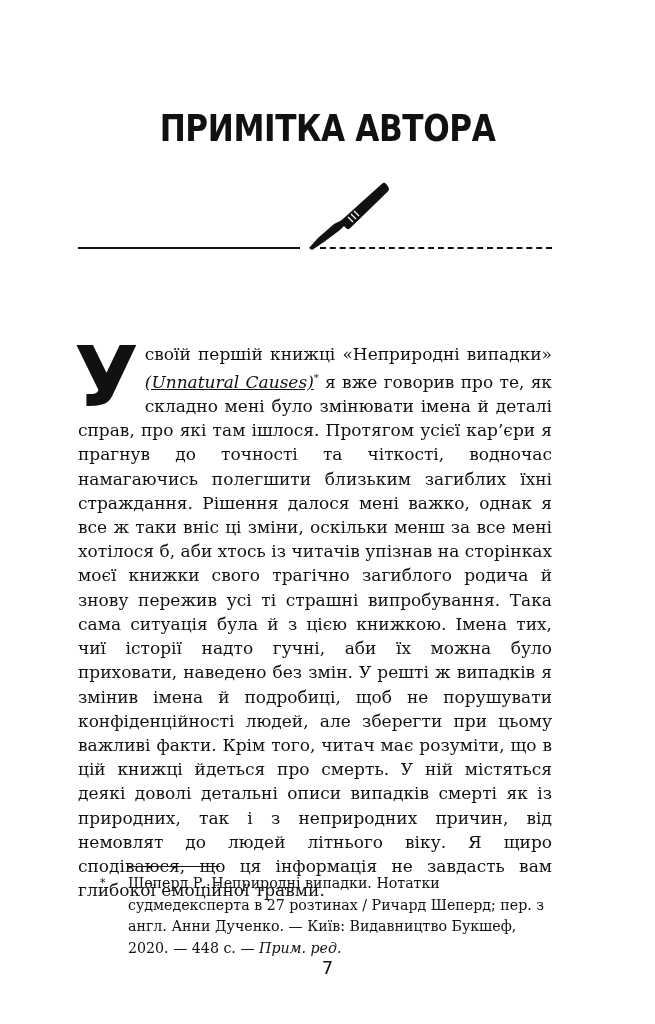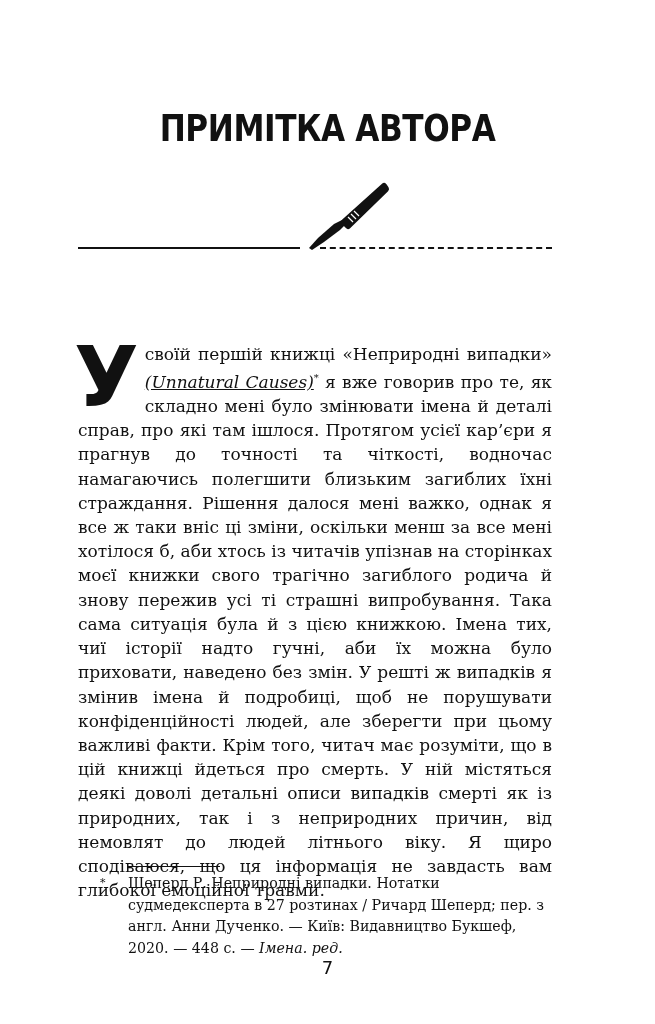--- a/index.html
+++ b/index.html
@@ -51,16 +51,16 @@
   <line x1="54" y1="31" x2="59" y2="36" stroke="#fff" stroke-width="1.2"></line>
 </svg>
 
 <div class="body-text">
   <span class="dropcap">У</span><span>своїй першій книжці «Неприродні випадки» </span><span class="ital">(Unnatural Causes)</span><sup>*</sup><span> я вже говорив про те, як складно мені було змінювати імена й деталі справ, про які там ішлося. Протягом усієї кар’єри я прагнув до точності та чіткості, водночас намагаючись полегшити близьким загиблих їхні страждання. Рішення далося мені важко, однак я все ж таки вніс ці зміни, оскільки менш за все мені хотілося б, аби хтось із читачів упізнав на сторінках моєї книжки свого трагічно загиблого родича й знову пережив усі ті страшні випробування. Така сама ситуація була й з цією книжкою. Імена тих, чиї історії надто гучні, аби їх можна було приховати, наведено без змін. У решті ж випадків я змінив імена й подробиці, щоб не порушувати конфіденційності людей, але зберегти при цьому важливі факти. Крім того, читач має розуміти, що в цій книжці йдеться про смерть. У ній містяться деякі доволі детальні описи випадків смерті як із природних, так і з неприродних причин, від немовлят до людей літнього віку. Я щиро сподіваюся, що ця інформація не завдасть вам глибокої емоційної травми.</span>
 </div>
 
 <div class="fn-rule"></div>
 <div class="fn-mark">*</div>
 <div class="footnote">
-  <span>Шеперд Р. Неприродні випадки. Нотатки судмедексперта в 27 розтинах / Ричард Шеперд; пер. з англ. Анни Дученко. — Київ: Видавництво Букшеф, 2020. — 448 с. — </span><span class="ital">Імена. ред.</span>
+  <span>Шеперд Р. Неприродні випадки. Нотатки судмедексперта в 27 розтинах / Ричард Шеперд; пер. з англ. Анни Дученко. — Київ: Видавництво Букшеф, 2020. — 448 с. — </span><span class="ital">Прим. ред.</span>
 </div>
 
 <div class="page-number">7</div>
 
 </body></html>

